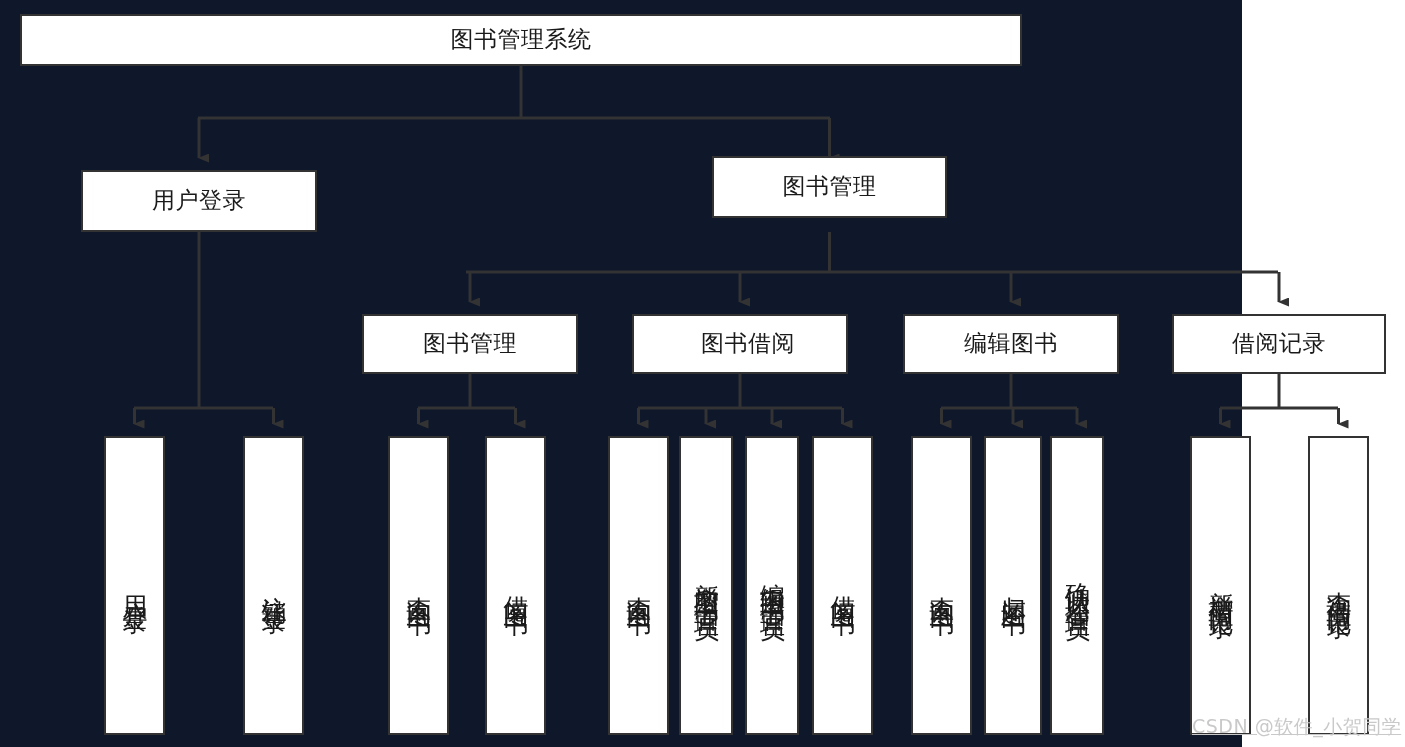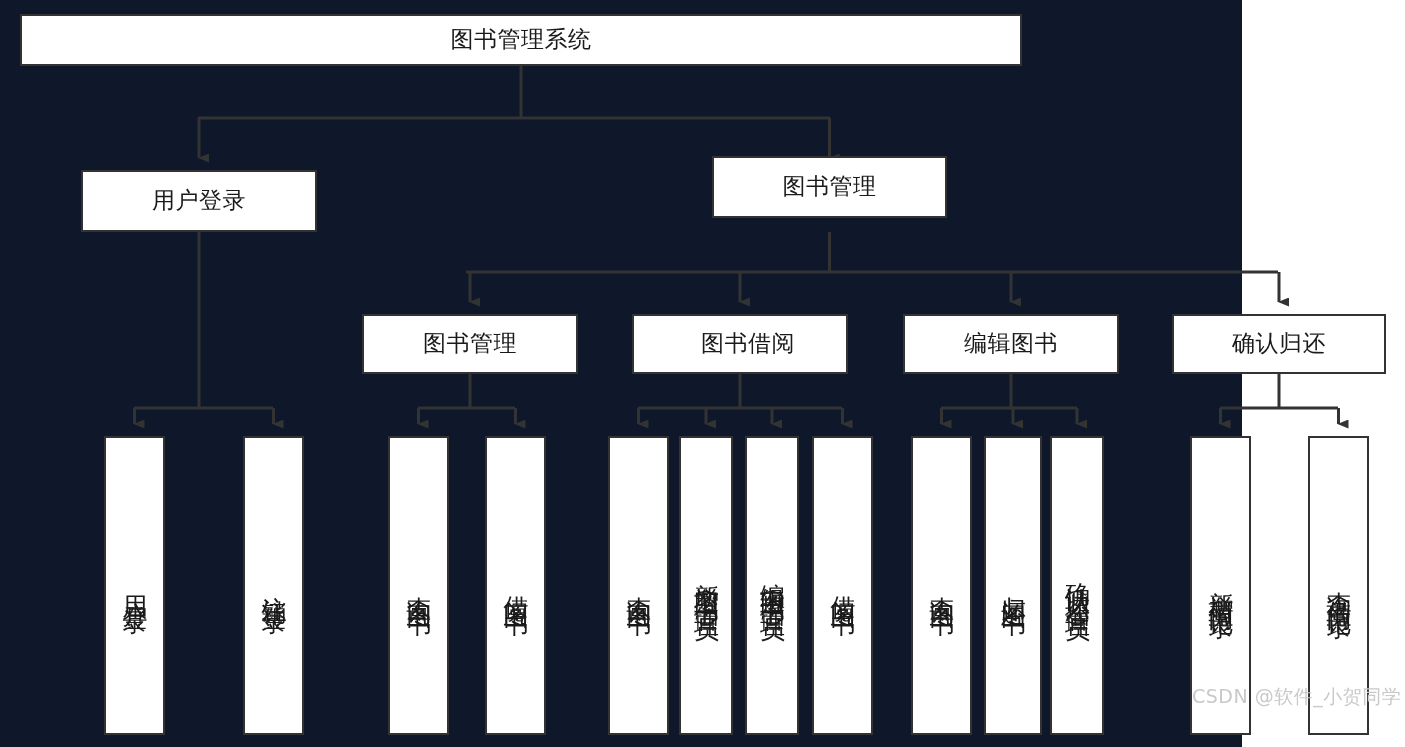--- a/index.html
+++ b/index.html
@@ -125,21 +125,21 @@
       <div class="node node-h" style="left: 362px; top: 314px; width: 216px; height: 60px;">
         <span class="node-label">图书管理</span>
       </div>
       <div class="node node-h" style="left: 632px; top: 314px; width: 216px; height: 60px; padding-left: 16px;">
         <span class="node-label">图书借阅</span>
       </div>
       <div class="node node-h" style="left: 903px; top: 314px; width: 216px; height: 60px;">
         <span class="node-label">编辑图书</span>
       </div>
       <div class="node node-h" style="left: 1172px; top: 314px; width: 214px; height: 60px;">
-        <span class="node-label">确认归还</span>
+        <span class="node-label">借阅记录</span>
       </div>
       <div class="node node-v" style="left: 104px; top: 436px; width: 61px; height: 299px;">
         <span class="node-label">用户登录</span>
       </div>
       <div class="node node-v" style="left: 243px; top: 436px; width: 61px; height: 299px;">
         <span class="node-label">注销登录</span>
       </div>
       <div class="node node-v" style="left: 388px; top: 436px; width: 61px; height: 299px;">
         <span class="node-label">查询图书</span>
       </div>
@@ -168,15 +168,15 @@
         <span class="node-label">确认归还（管理员）</span>
       </div>
       <div class="node node-v" style="left: 1190px; top: 436px; width: 61px; height: 299px;">
         <span class="node-label">新增借阅记录</span>
       </div>
       <div class="node node-v" style="left: 1308px; top: 436px; width: 61px; height: 299px;">
         <span class="node-label">查询借阅记录</span>
       </div>
     </div>
 
-  <div class="watermark" style="left: 1192px; top: 684px;">CSDN @软件_小贺同学</div>
+  <div class="watermark" style="left: 1192px; top: 714px; text-decoration: underline;">CSDN @软件_小贺同学</div>
 
 </div>
 
 </body></html>

